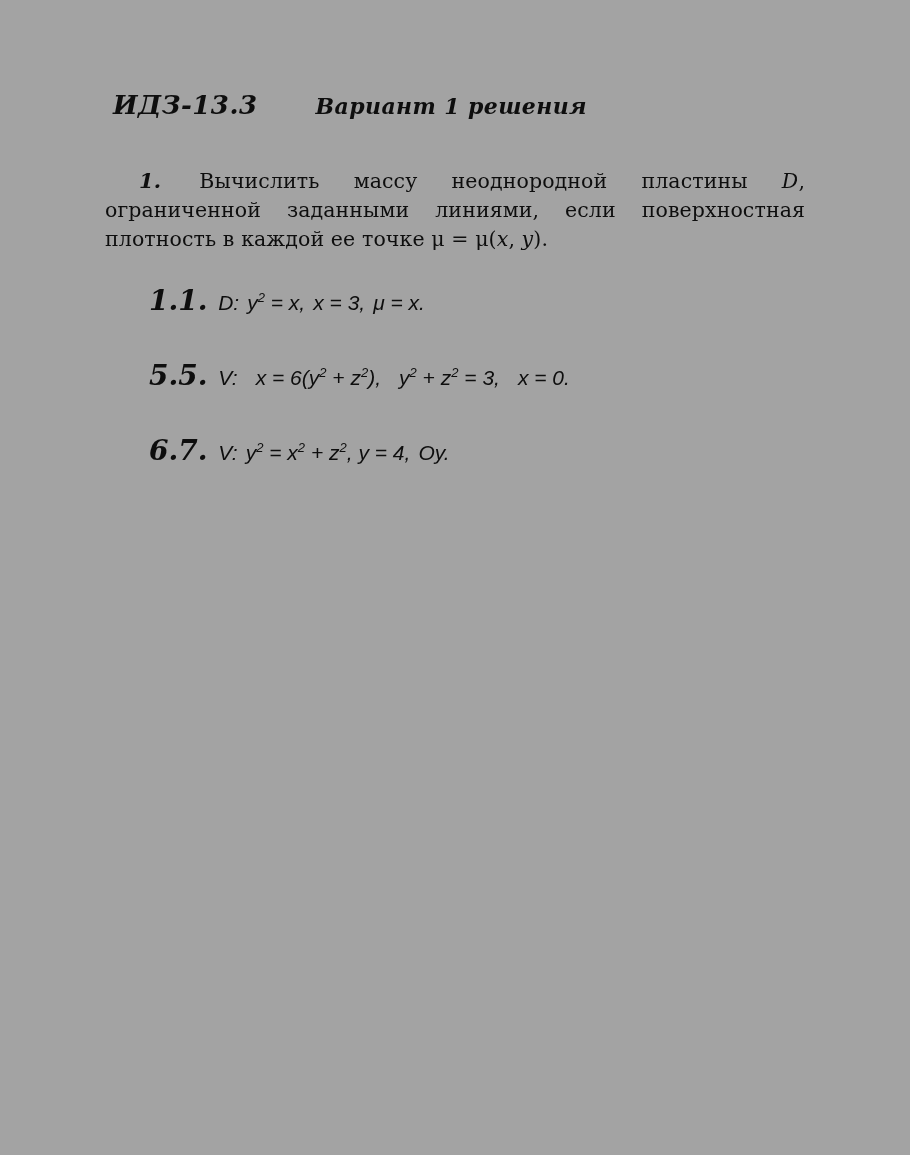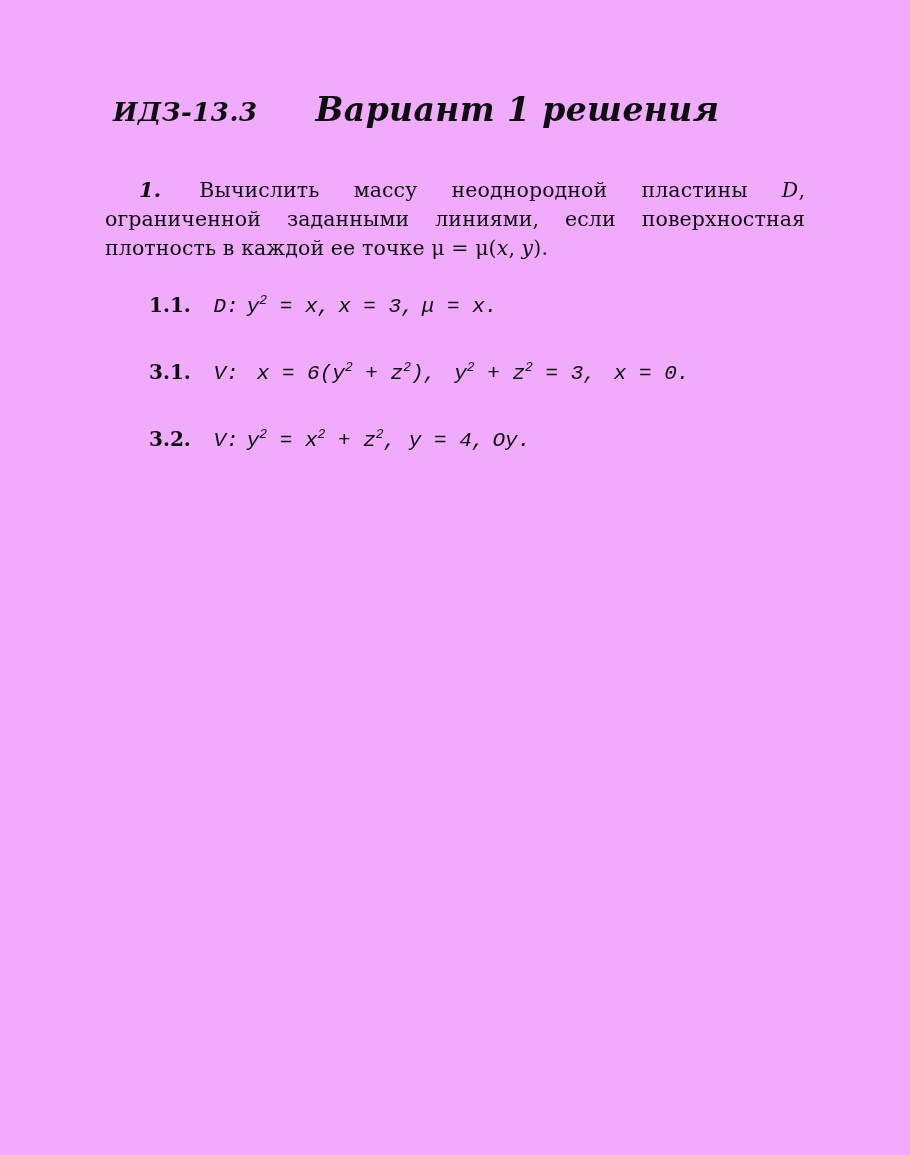--- a/index.html
+++ b/index.html
@@ -11,21 +11,21 @@
     width: 910px;
     height: 1155px;
     font-family: "Liberation Serif", serif;
     color: #0e0e0e;
     overflow: hidden;
   }
   .page {
     position: relative;
     width: 910px;
     height: 1155px;
-    background: #f0abfc;
+    background: #a3a3a3;
     padding: 16px;
     box-sizing: border-box;
   }
   .content {
     position: absolute;
     left: 105px;
     top: 90px;
     width: 700px;
   }
 
@@ -41,21 +41,21 @@
     font-family: "DejaVu Serif", serif;
     font-weight: bold;
     font-style: italic;
     font-size: 26px;
     letter-spacing: 0.5px;
   }
   .heading .h-variant {
     font-family: "DejaVu Serif", serif;
     font-weight: bold;
     font-style: italic;
-    font-size: 33px;
+    font-size: 22px;
     letter-spacing: 0.4px;
   }
 
   
   .task {
     margin-bottom: 22px;
   }
   .task-body {
     font-family: "DejaVu Serif", serif;
     font-size: 20.5px;
@@ -79,25 +79,26 @@
   
   .subitem {
     font-family: "DejaVu Serif", serif;
     font-size: 21px;
     margin: 30px 0 42px 0;
     padding-left: 44px;
     white-space: nowrap;
   }
   .subitem .sub-num {
     font-weight: bold;
-    font-size: 20px;
-    margin-right: 16px;
+    font-size: 28px;
+    margin-right: 4px;
+    font-style: italic;
   }
   .subitem .formula {
-    font-family: Liberation Mono, monospace;
+    font-family: Liberation Sans, sans-serif;
     font-style: italic;
     font-size: 21px;
     margin-top: 28px;
   }
   .formula sup {
     font-size: 0.62em;
     vertical-align: super;
     font-style: italic;
   }
   .sp { display: inline-block; width: 8px; }
@@ -125,26 +126,26 @@
         <span class="sub-num">1.1.</span>
         <span class="formula"><span class="it">D</span>:<span class="sp"></span><span class="it">y</span><sup>2</sup> = <span class="it">x</span>,<span class="sp"></span><span class="it">x</span> = 3,<span class="sp"></span>μ = <span class="it">x</span>.</span>
       </div>
     </div>
 
     <div class="task task-2">
     </div>
 
     <div class="task">
       <div class="subitem">
-        <span class="sub-num">3.1.</span>
+        <span class="sub-num">5.5.</span>
         <span class="formula"><span class="it">V</span>:<span class="spw"></span><span class="it">x</span> = 6(<span class="it">y</span><sup>2</sup> + <span class="it">z</span><sup>2</sup>),<span class="spw"></span><span class="it">y</span><sup>2</sup> + <span class="it">z</span><sup>2</sup> = 3,<span class="spw"></span><span class="it">x</span> = 0.</span>
       </div>
     </div>
 
     <div class="task">
       <div class="subitem">
-        <span class="sub-num">3.2.</span>
+        <span class="sub-num">6.7.</span>
         <span class="formula"><span class="it">V</span>:<span class="sp"></span><span class="it">y</span><sup>2</sup> = <span class="it">x</span><sup>2</sup> + <span class="it">z</span><sup>2</sup>, <span class="it">y</span> = 4,<span class="sp"></span><span class="it">Oy</span>.</span>
       </div>
     </div>
 
   </div>
 </div>
 
 </body></html>

